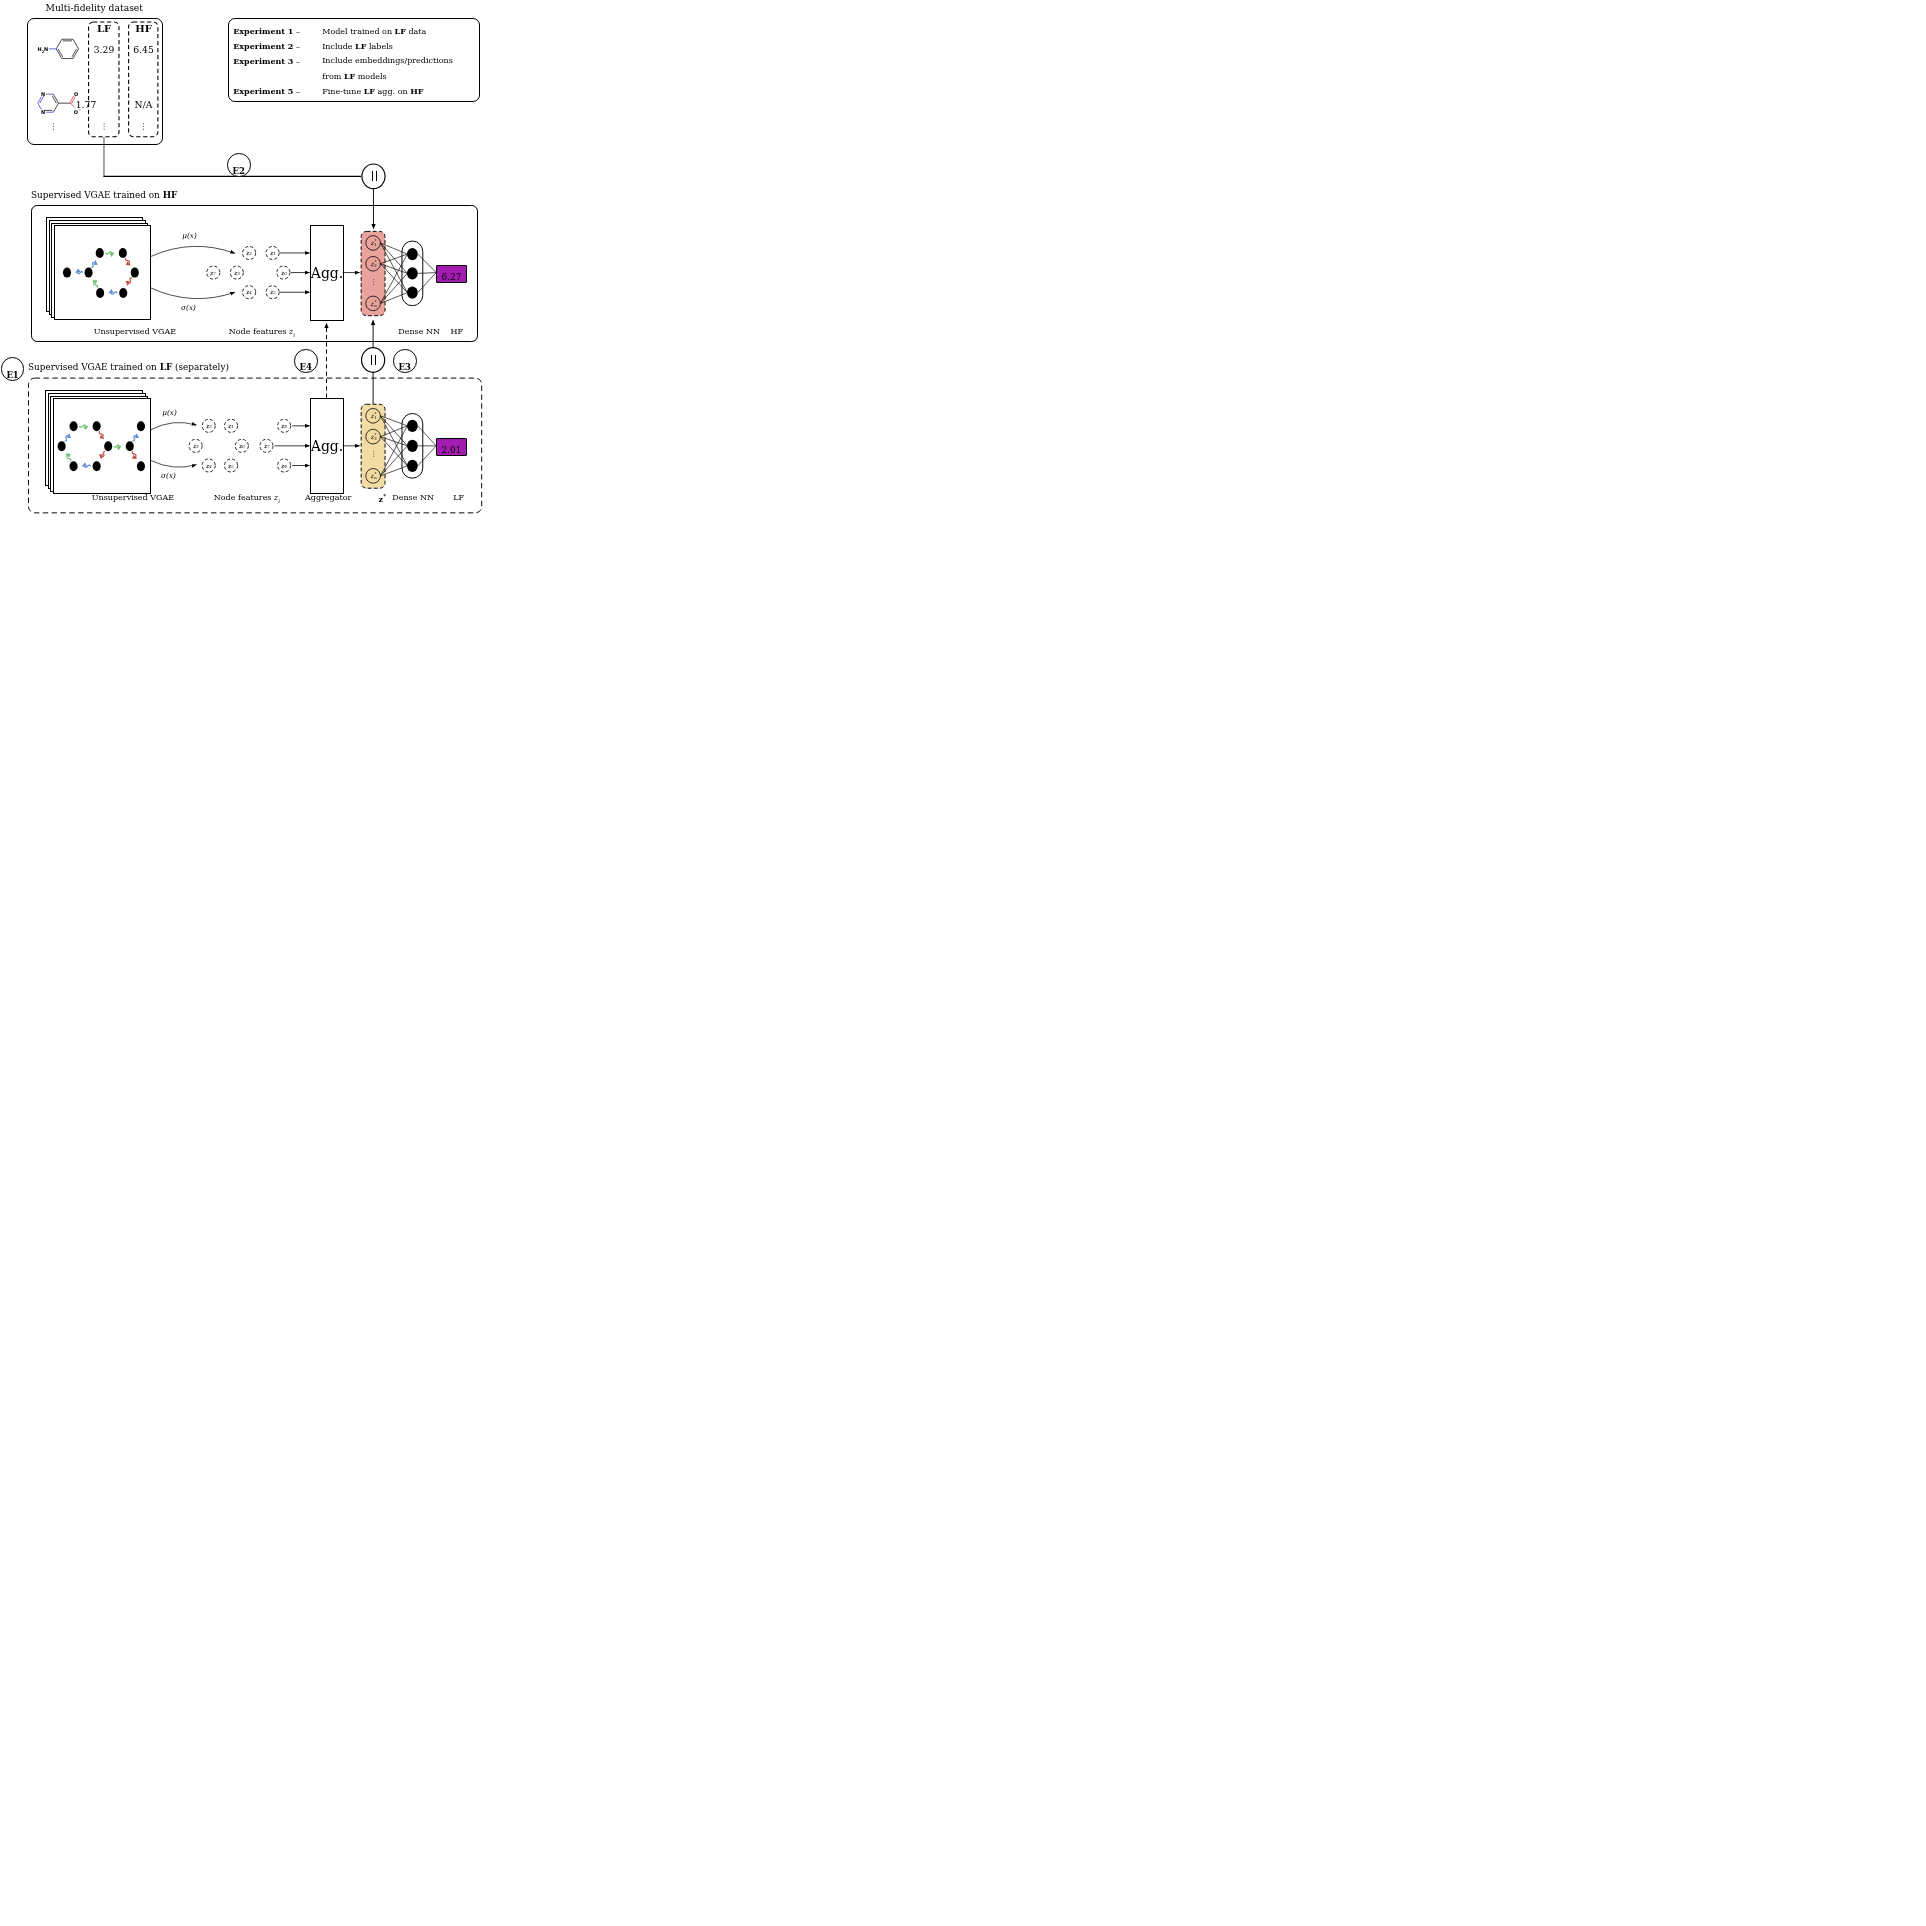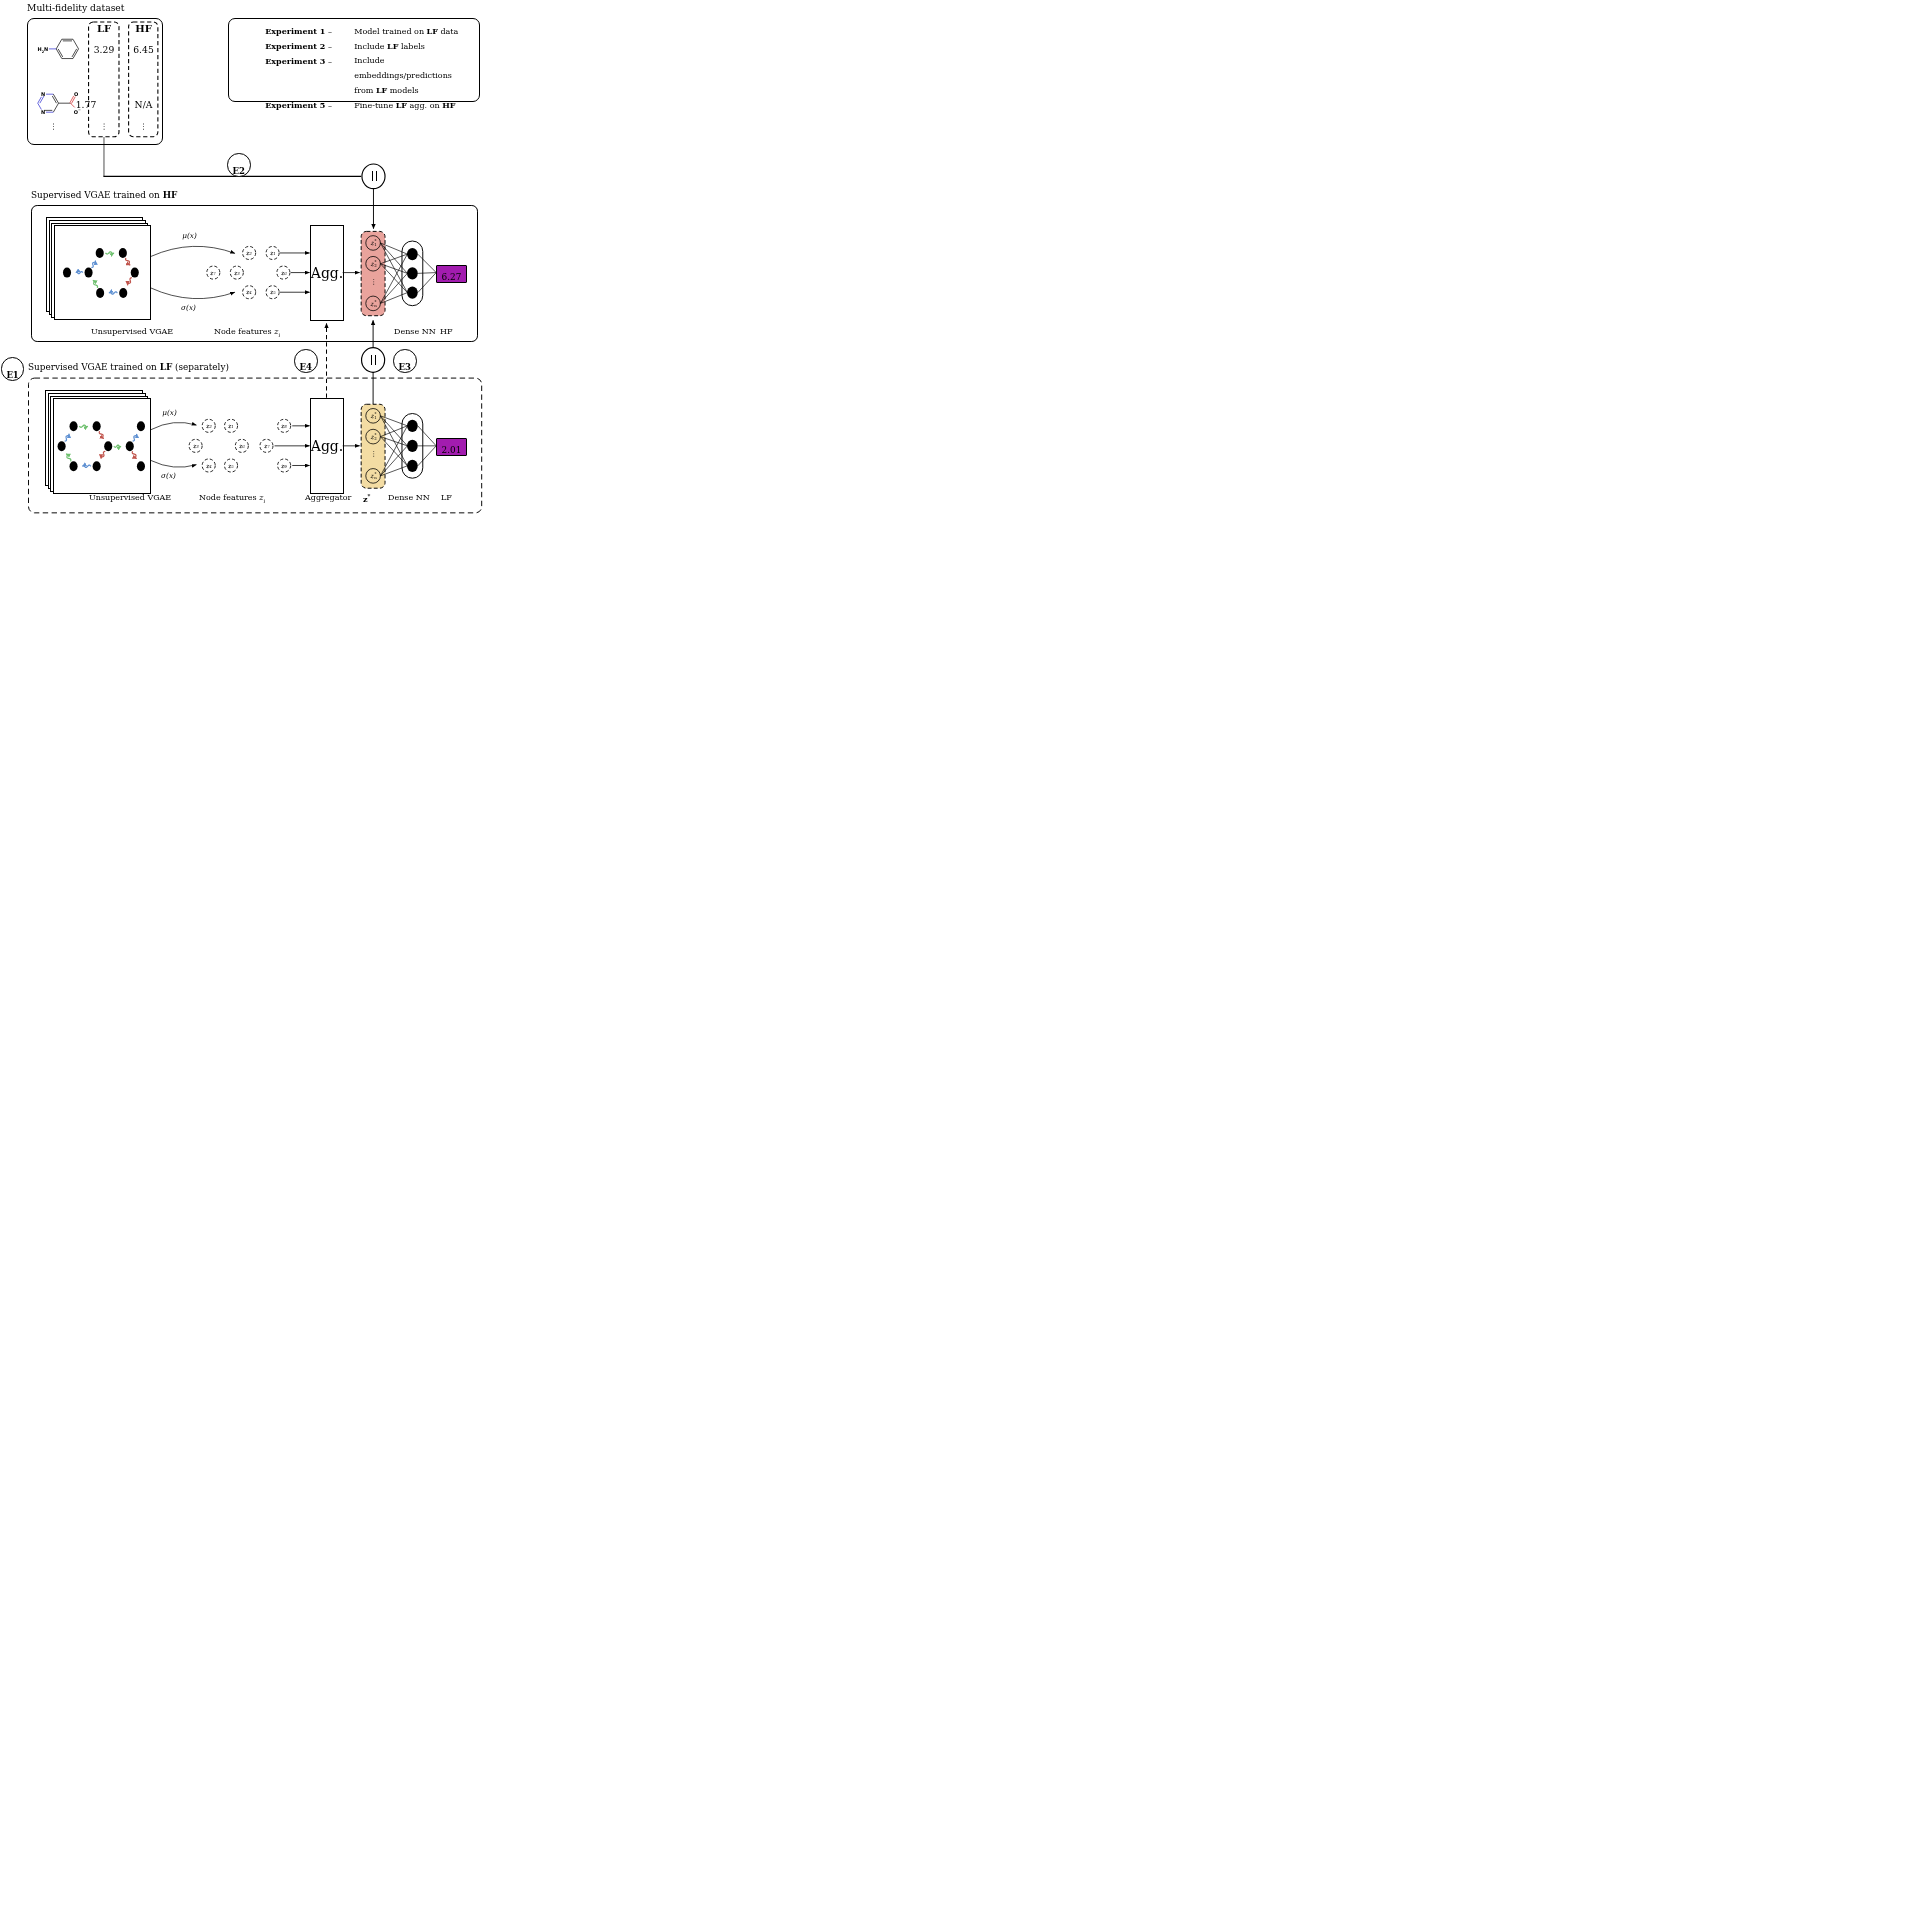--- a/index.html
+++ b/index.html
@@ -9,30 +9,30 @@
   .b{font-weight:700;}
   .i{font-style:italic;}
   sub,sup{font-size:68%;}
   .ctr{display:flex;align-items:center;justify-content:center;text-align:center;}
   .rbox{position:absolute;border:1px solid #000;border-radius:6.2px;background:transparent;}
   .sq{position:absolute;border:0.8px solid #000;background:#fff;}
   .aggbox{position:absolute;border:0.8px solid #000;background:#fff;font-size:14px;}
   .outbox{position:absolute;border:1px solid #000;border-radius:1px;background:#a21caf;font-size:8.9px;align-items:flex-end;}
   .ecirc{position:absolute;width:21.6px;height:21.6px;border:1.2px solid #000;border-radius:50%;
          background:#fff;font-weight:700;font-size:8.5px;align-items:flex-end;}
-  .lbl{position:absolute;font-size:8px;text-align:left;}
+  .lbl{position:absolute;font-size:8px;text-align:right;}
   .mulbl{position:absolute;font-size:7.3px;font-style:italic;text-align:center;}
   .title{position:absolute;font-size:8.9px;white-space:nowrap;}
   .znlbl{position:absolute;width:14px;height:14px;font-size:5.8px;font-style:italic;}
   .zslbl{position:absolute;width:15.4px;height:15.4px;font-size:6.2px;}
   .zs{display:inline-flex;flex-direction:column;align-items:center;font-size:3.9px;
       line-height:3.5px;font-style:normal;margin-left:0.4px;}
   .dots{position:absolute;font-family:"DejaVu Sans","Liberation Sans",sans-serif;font-size:7.7px;text-align:center;}
   .pbars{display:inline-block;width:3.1px;height:9.2px;border-left:1px solid #000;border-right:1px solid #000;}
-  .exprow{display:flex;line-height:14.3px;font-size:8px;margin-left:32px;}
+  .exprow{display:flex;line-height:14.3px;font-size:8px;}
   .explabel{flex:0 0 89px;white-space:nowrap;}
   .expdesc{flex:1 1 auto;}
   .colv{position:absolute;font-size:9.2px;text-align:center;}
   .colh{position:absolute;font-size:10px;font-weight:700;text-align:center;}
   .atom{position:absolute;font-size:5px;font-weight:700;font-family:"DejaVu Sans","Liberation Sans",sans-serif;}
   svg{position:absolute;left:0;top:0;pointer-events:none;}
 </style>
 </head>
 <body>
 

